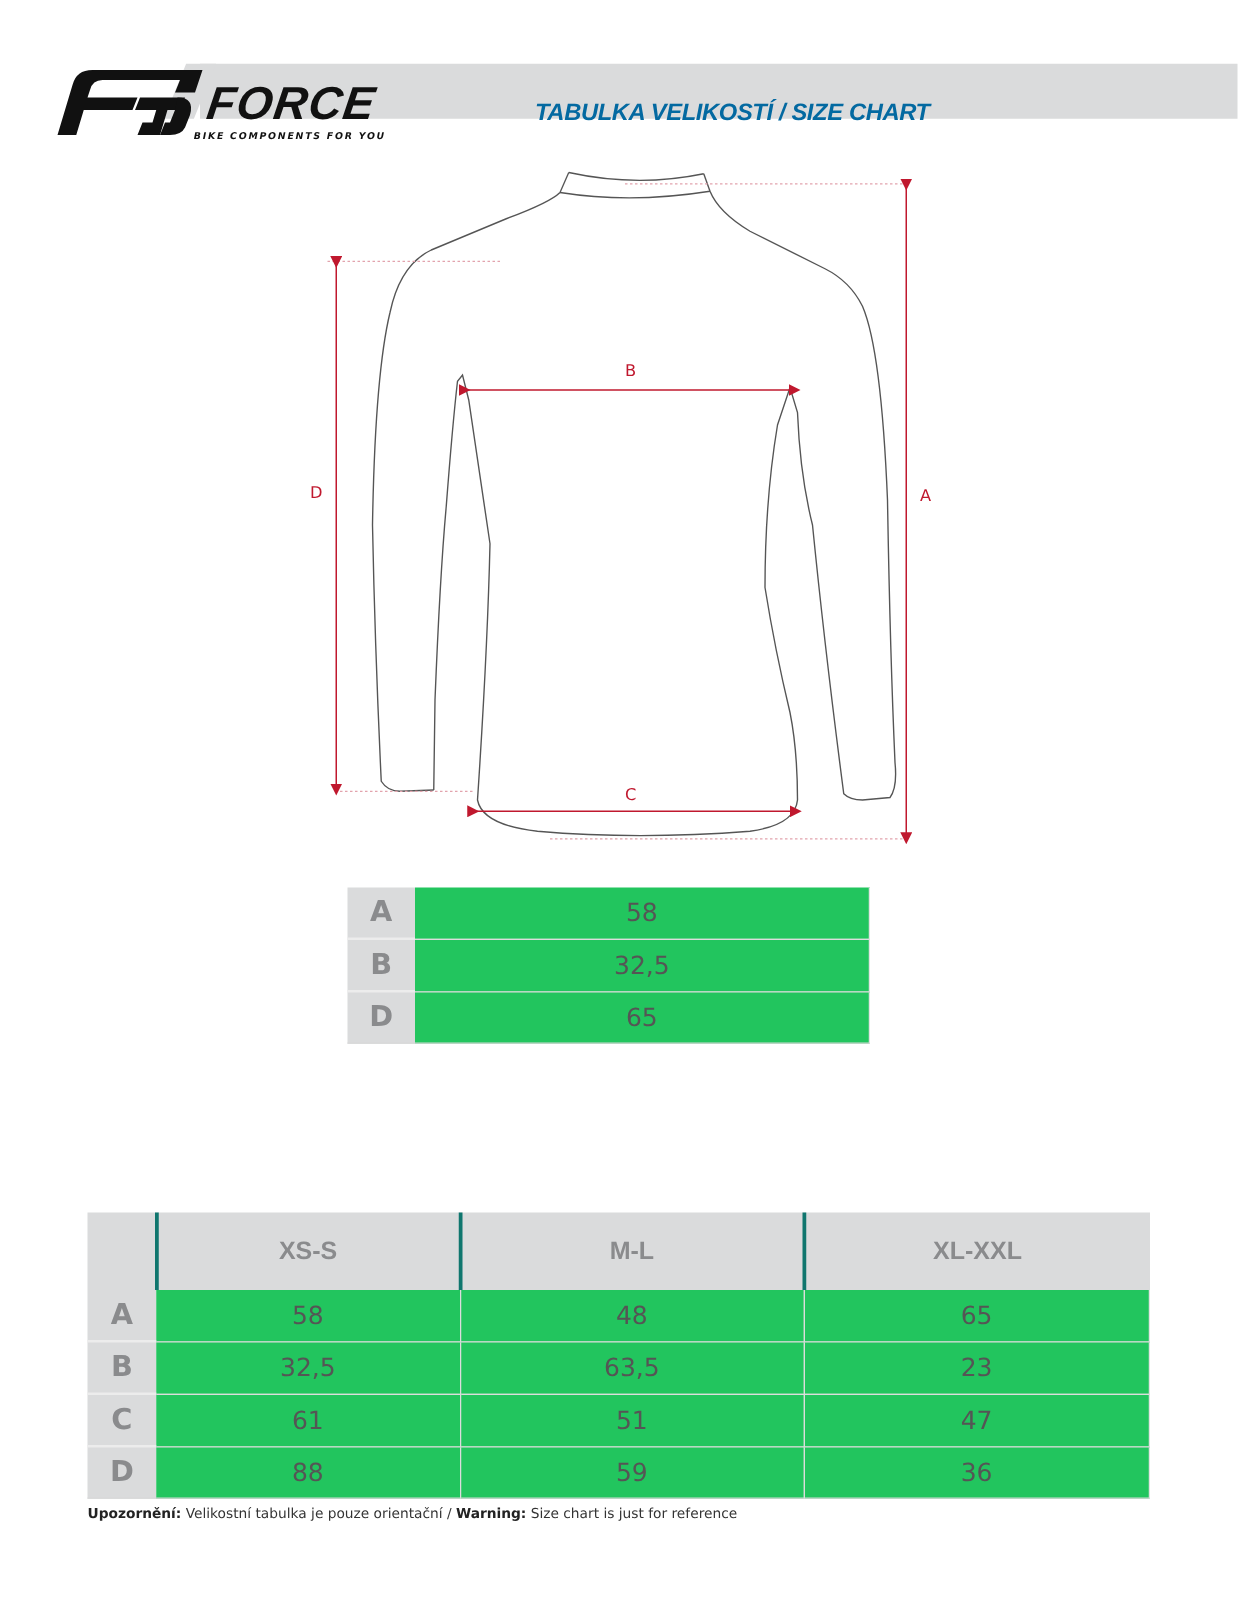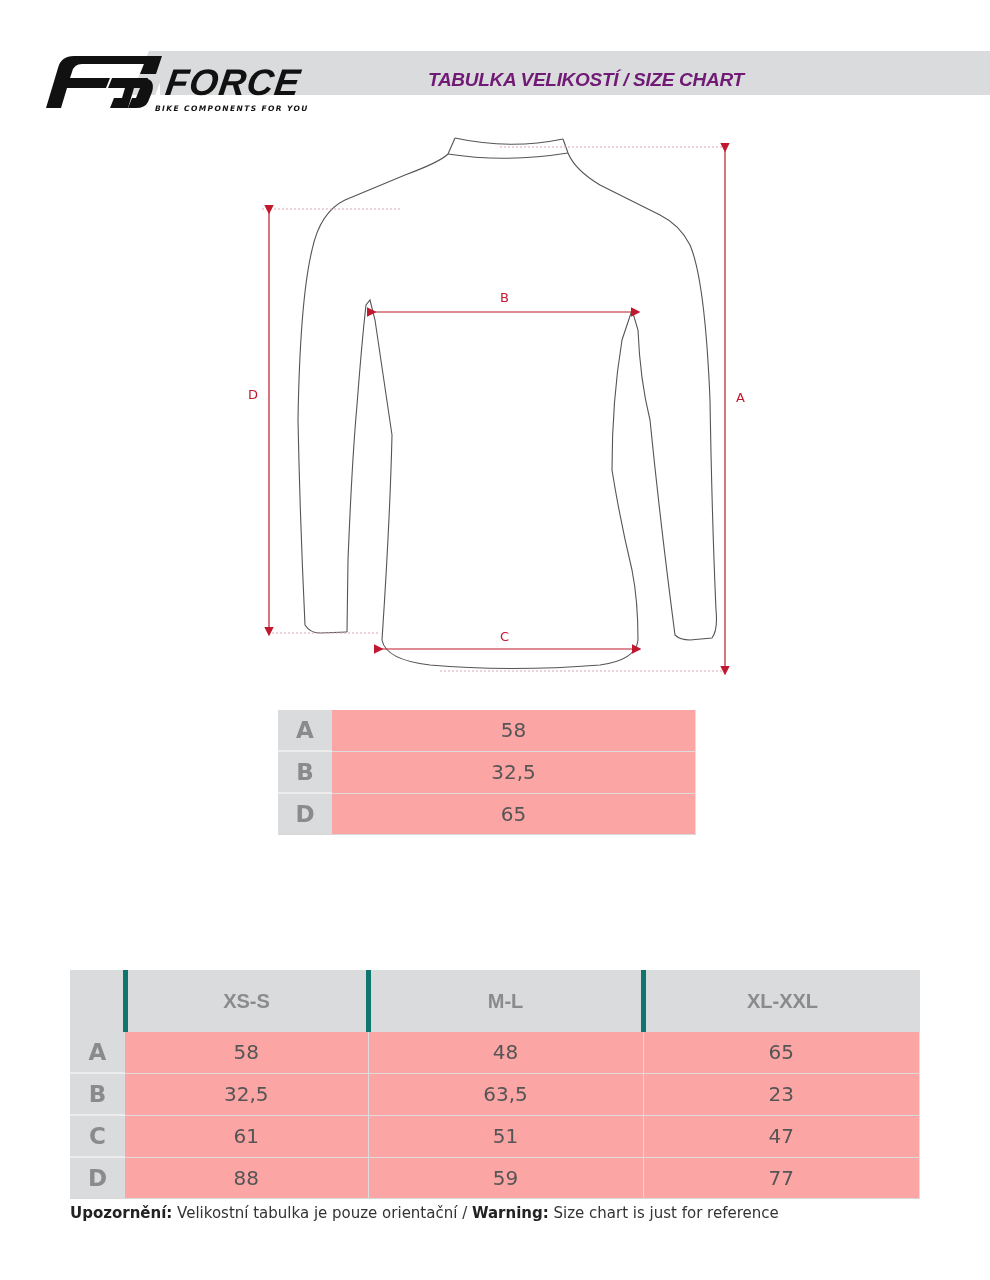--- a/index.html
+++ b/index.html
@@ -1,51 +1,51 @@
 <!DOCTYPE html>
 <html><head>
 <meta charset="utf-8">
 <style>
   html, body { margin:0; padding:0; background:#ffffff; }
   body { width:990px; height:1280px; position:relative; overflow:hidden; font-family:"DejaVu Sans", sans-serif; }
 
   
   .header-band { position:absolute; left:160px; top:51px; width:830px; height:44px; background:#dadbdc; }
   .header-band::before { content:""; position:absolute; left:-20px; top:0; width:24px; height:44px; background:#dadbdc; transform:skewX(-22deg); }
-  .header-title { position:absolute; left:428px; top:69px; font-family:"Liberation Sans", sans-serif; font-weight:bold; font-style:italic; font-size:19px; color:#701a75; letter-spacing:-0.3px; }
+  .header-title { position:absolute; left:428px; top:80px; font-family:"Liberation Sans", sans-serif; font-weight:bold; font-style:italic; font-size:19px; color:#0369a1; letter-spacing:-0.3px; }
   .logo { position:absolute; left:44px; top:52px; }
   .logo-word { position:absolute; left:166px; top:64px; font-family:"Liberation Sans", sans-serif; font-weight:bold; font-style:italic; font-size:37px; color:#111; letter-spacing:1px; transform:skewX(-8deg); line-height:1; }
   .logo-tag { position:absolute; left:155px; top:104px; font-family:"DejaVu Sans", sans-serif; font-weight:bold; font-style:italic; font-size:7.5px; color:#111; letter-spacing:1.4px; }
 
   
   .diagram { position:absolute; left:0; top:0; }
   .dim-label { position:absolute; font-family:"DejaVu Sans", sans-serif; font-size:13px; color:#c0182e; }
 
   
   table.size { position:absolute; border-collapse:collapse; font-family:"DejaVu Sans", sans-serif; }
-  table.size th { background:#dadbdc; color:#8a8b8d; font-family:"Liberation Sans", sans-serif; font-weight:bold; font-size:20px; border-right:5px solid #0f766e; }
+  table.size th { background:#dadbdc; color:#8a8b8d; font-family:"Liberation Sans", sans-serif; font-weight:bold; font-size:20px; border-right:3px solid #0f766e; }
   table.size th:last-child { border-right:none; }
   table.size td.rowhead { background:#dadbdc; color:#8a8b8d; font-family:"DejaVu Sans", sans-serif; font-weight:bold; font-size:23px; text-align:center; border-bottom:2px solid #ececec; }
-  table.size td.val { background:#fca5a5; color:#555; font-size:20px; text-align:center; border-bottom:1px solid #dcdcdc; border-right:1px solid #dcdcdc; }
+  table.size td.val { background:#22c55e; color:#555; font-size:20px; text-align:center; border-bottom:1px solid #dcdcdc; border-right:1px solid #dcdcdc; }
   table.size td.val:last-child { border-right:1px solid #e2e2e2; }
   table.size tr:last-child td { border-bottom:1px solid #d8d8d8; }
 
   #table-sm { left:278px; top:710px; width:418px; }
   #table-sm th { height:59px; }
   #table-sm td { height:38px; }
   #table-sm col.c0 { width:54px; }
 
   #table-main { left:70px; top:970px; width:850px; }
   #table-main th { height:60px; }
   #table-main td { height:38px; }
   #table-main col.c0 { width:55px; }
   #table-main col.c1 { width:243px; }
   #table-main col.c2 { width:275px; }
 
-  .footnote { position:absolute; left:70px; top:1204px; font-family:"DejaVu Sans", sans-serif; font-size:15px; color:#333;text-align:right; }
+  .footnote { position:absolute; left:70px; top:1204px; font-family:"DejaVu Sans", sans-serif; font-size:11px; color:#333;text-align:right; }
   .footnote b { color:#222; }
 </style>
 </head>
 <body>
 
 <div class="header-band"></div>
 
 <svg class="logo" width="120" height="60" viewBox="0 0 120 60">
   <path d="M14 4 H118 L112 22 H96 L100 12 H38 Q30 12 28 20 L26 26 H66 L62 36 H23 L17 56 H2 L14 16 Q17 4 30 4 Z" fill="#111"></path>
   <path d="M68 26 H104 L100 36 H90 L84 56 H66 L70 46 H78 L81 36 H64 Z" fill="#111"></path>
@@ -143,20 +143,20 @@
   <tr>
     <td class="rowhead">C</td>
     <td class="val">61</td>
     <td class="val">51</td>
     <td class="val">47</td>
   </tr>
   <tr>
     <td class="rowhead">D</td>
     <td class="val">88</td>
     <td class="val">59</td>
-    <td class="val">77</td>
+    <td class="val">36</td>
   </tr>
 </tbody>
   </table>
 
 <div class="footnote">
   <b>Upozornění:</b><span> Velikostní tabulka je pouze orientační / </span><b>Warning:</b><span> Size chart is just for reference</span>
 </div>
 
 </body></html>

